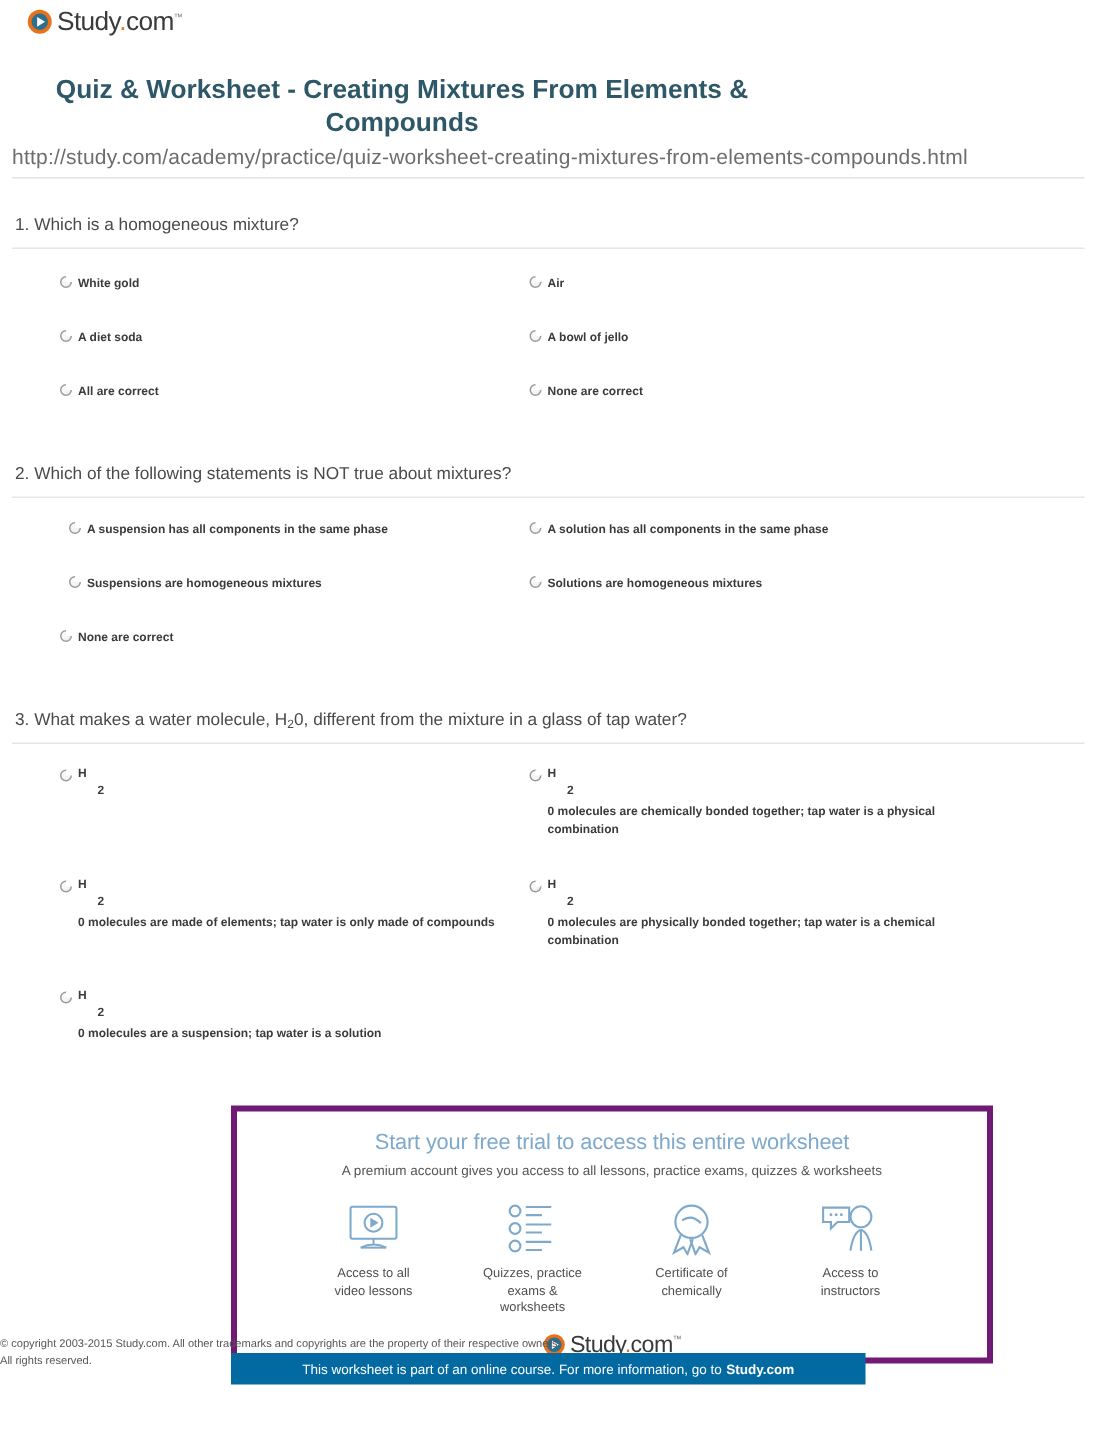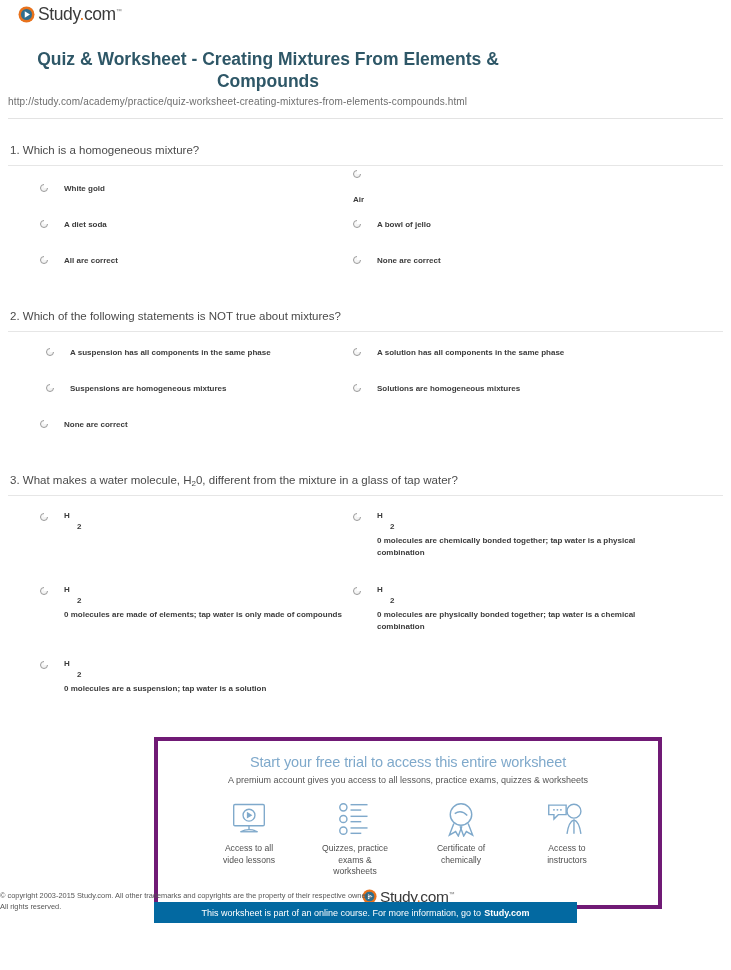--- a/index.html
+++ b/index.html
@@ -37,21 +37,21 @@
     font-size: 17.5px;
     font-weight: bold;
     color: #2e5767;
     line-height: 1.28;
     margin: 0 0 3px 0;
     max-width: 520px;
     font-family: "Liberation Sans", sans-serif;
     text-align: center;
   }
   .page-url {
-    font-size: 10px;
+    font-size: 14px;
     color: #6d6d6d;
     letter-spacing: 0.15px;
     white-space: nowrap;
     font-family: "Liberation Sans", sans-serif;
   }
 
   .hrule {
     position:absolute;
     left:8px;
     width:715px;
@@ -76,21 +76,21 @@
     position:absolute;
     left:8px; top:21px;
     width:715px; height:1px;
     background:#e6e6e6;
   }
 
   .option {
     position:absolute;
     display:flex;
     align-items:flex-start;
-    gap:16px;
+    gap:4px;
   }
   .radio {
     width:8px; height:8px;
     flex:none;
     margin-top:1px;
     border:1px solid #9a9a9a;
     border-radius:50%;
     background:
       linear-gradient(145deg,#fdfdfd 0%,#efefef 100%);
     position:relative;
@@ -207,21 +207,21 @@
 <div class="hrule" style="top:118px;"></div>
 
 <div class="question-block" style="top:144px;">
   <div class="q-text">1. Which is a homogeneous mixture?</div>
   <div class="q-rule"></div>
 
   <div class="option" style="left:40px; top:39px;">
     <span class="radio"></span>
     <span class="opt-label">White gold</span>
   </div>
-  <div class="option" style="left:353px; top:25px;flex-direction:column;">
+  <div class="option" style="left:353px; top:39px;">
     <span class="radio"></span>
     <span class="opt-label">Air</span>
   </div>
   <div class="option" style="left:40px; top:75px;">
     <span class="radio"></span>
     <span class="opt-label">A diet soda</span>
   </div>
   <div class="option" style="left:353px; top:75px;">
     <span class="radio"></span>
     <span class="opt-label">A bowl of jello</span>

